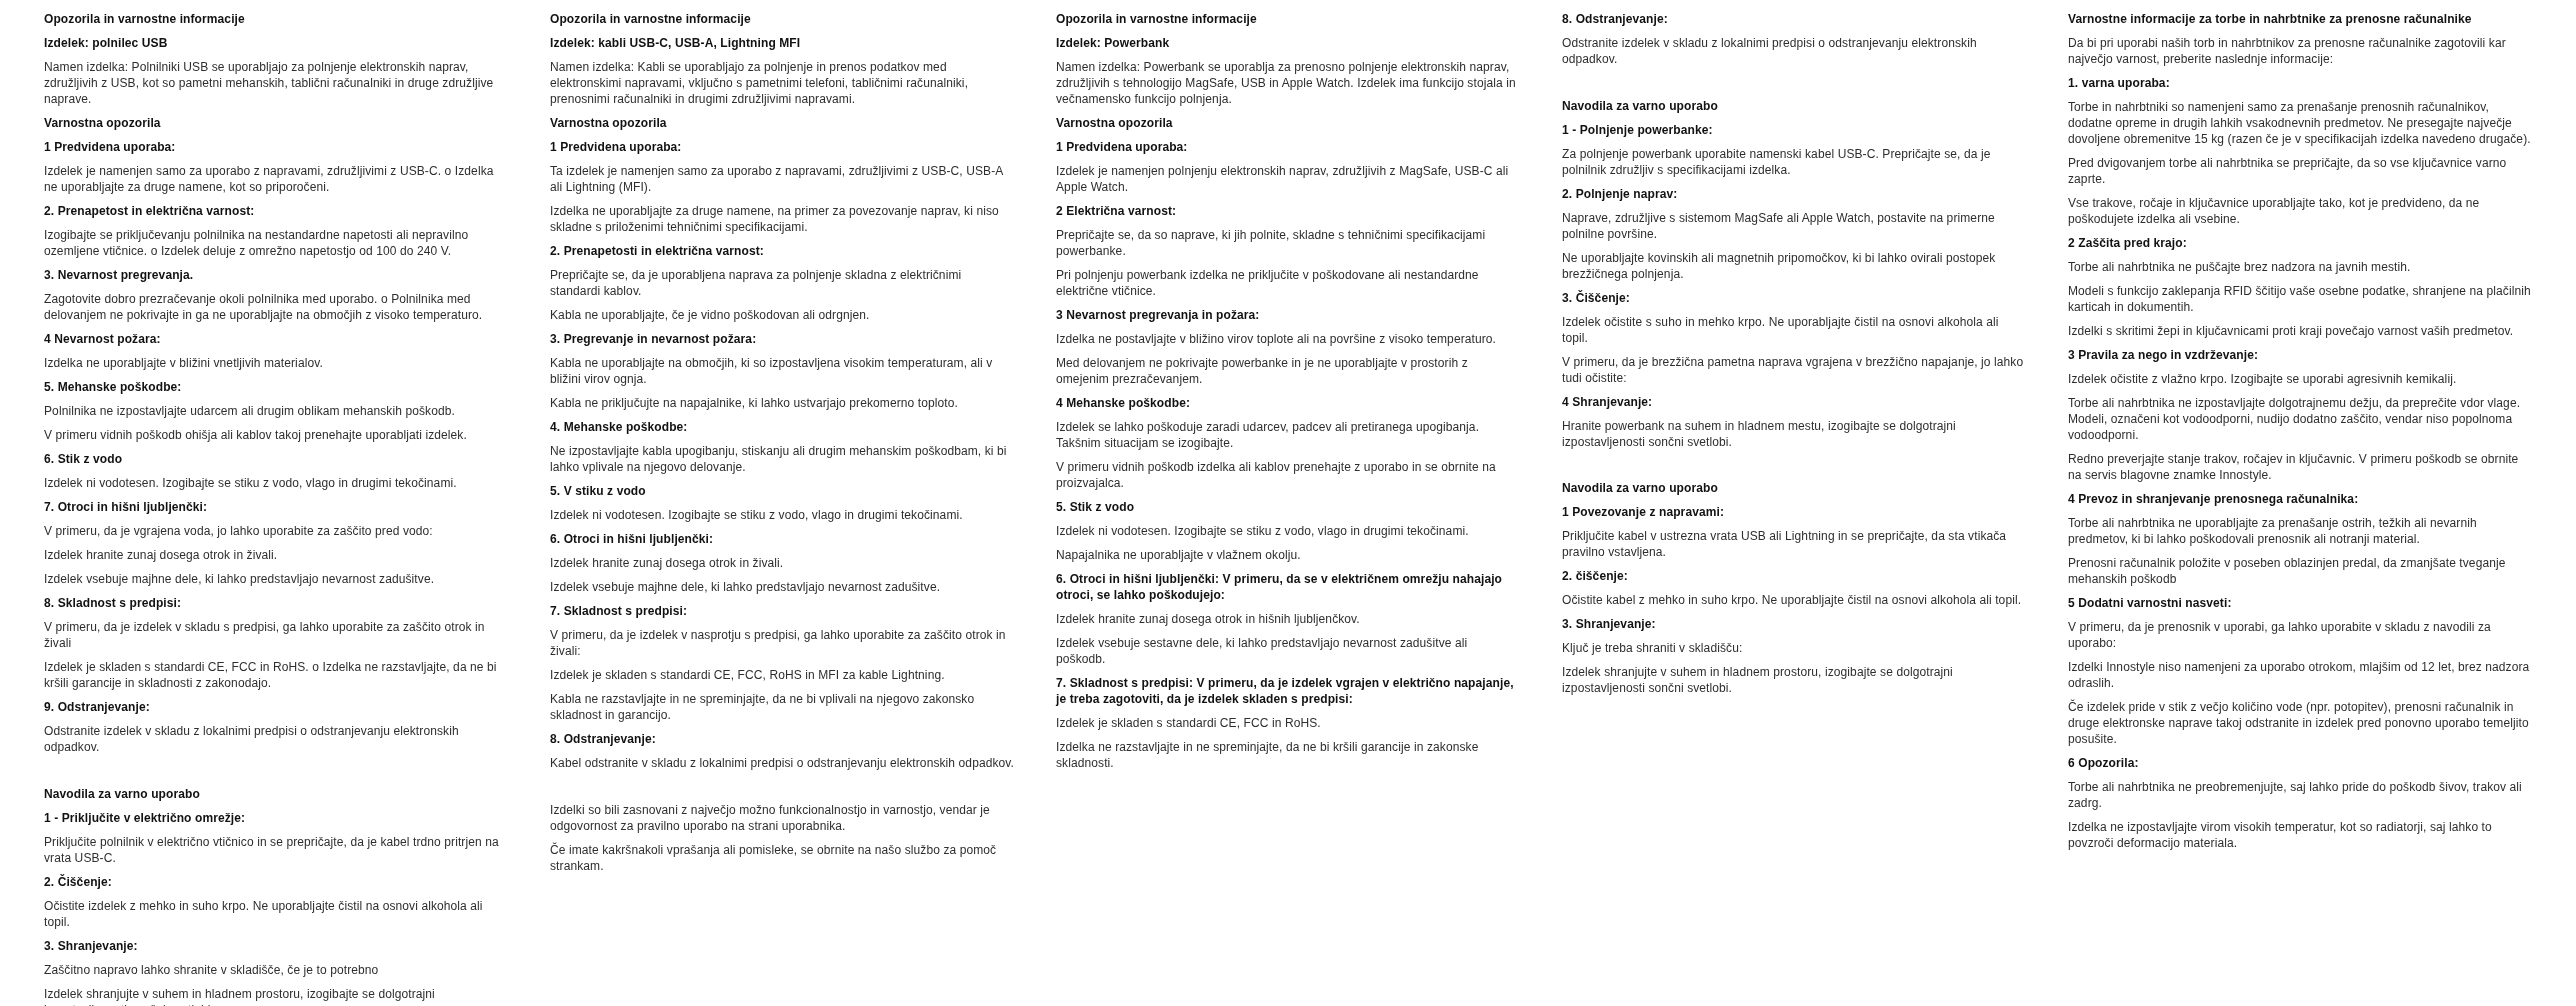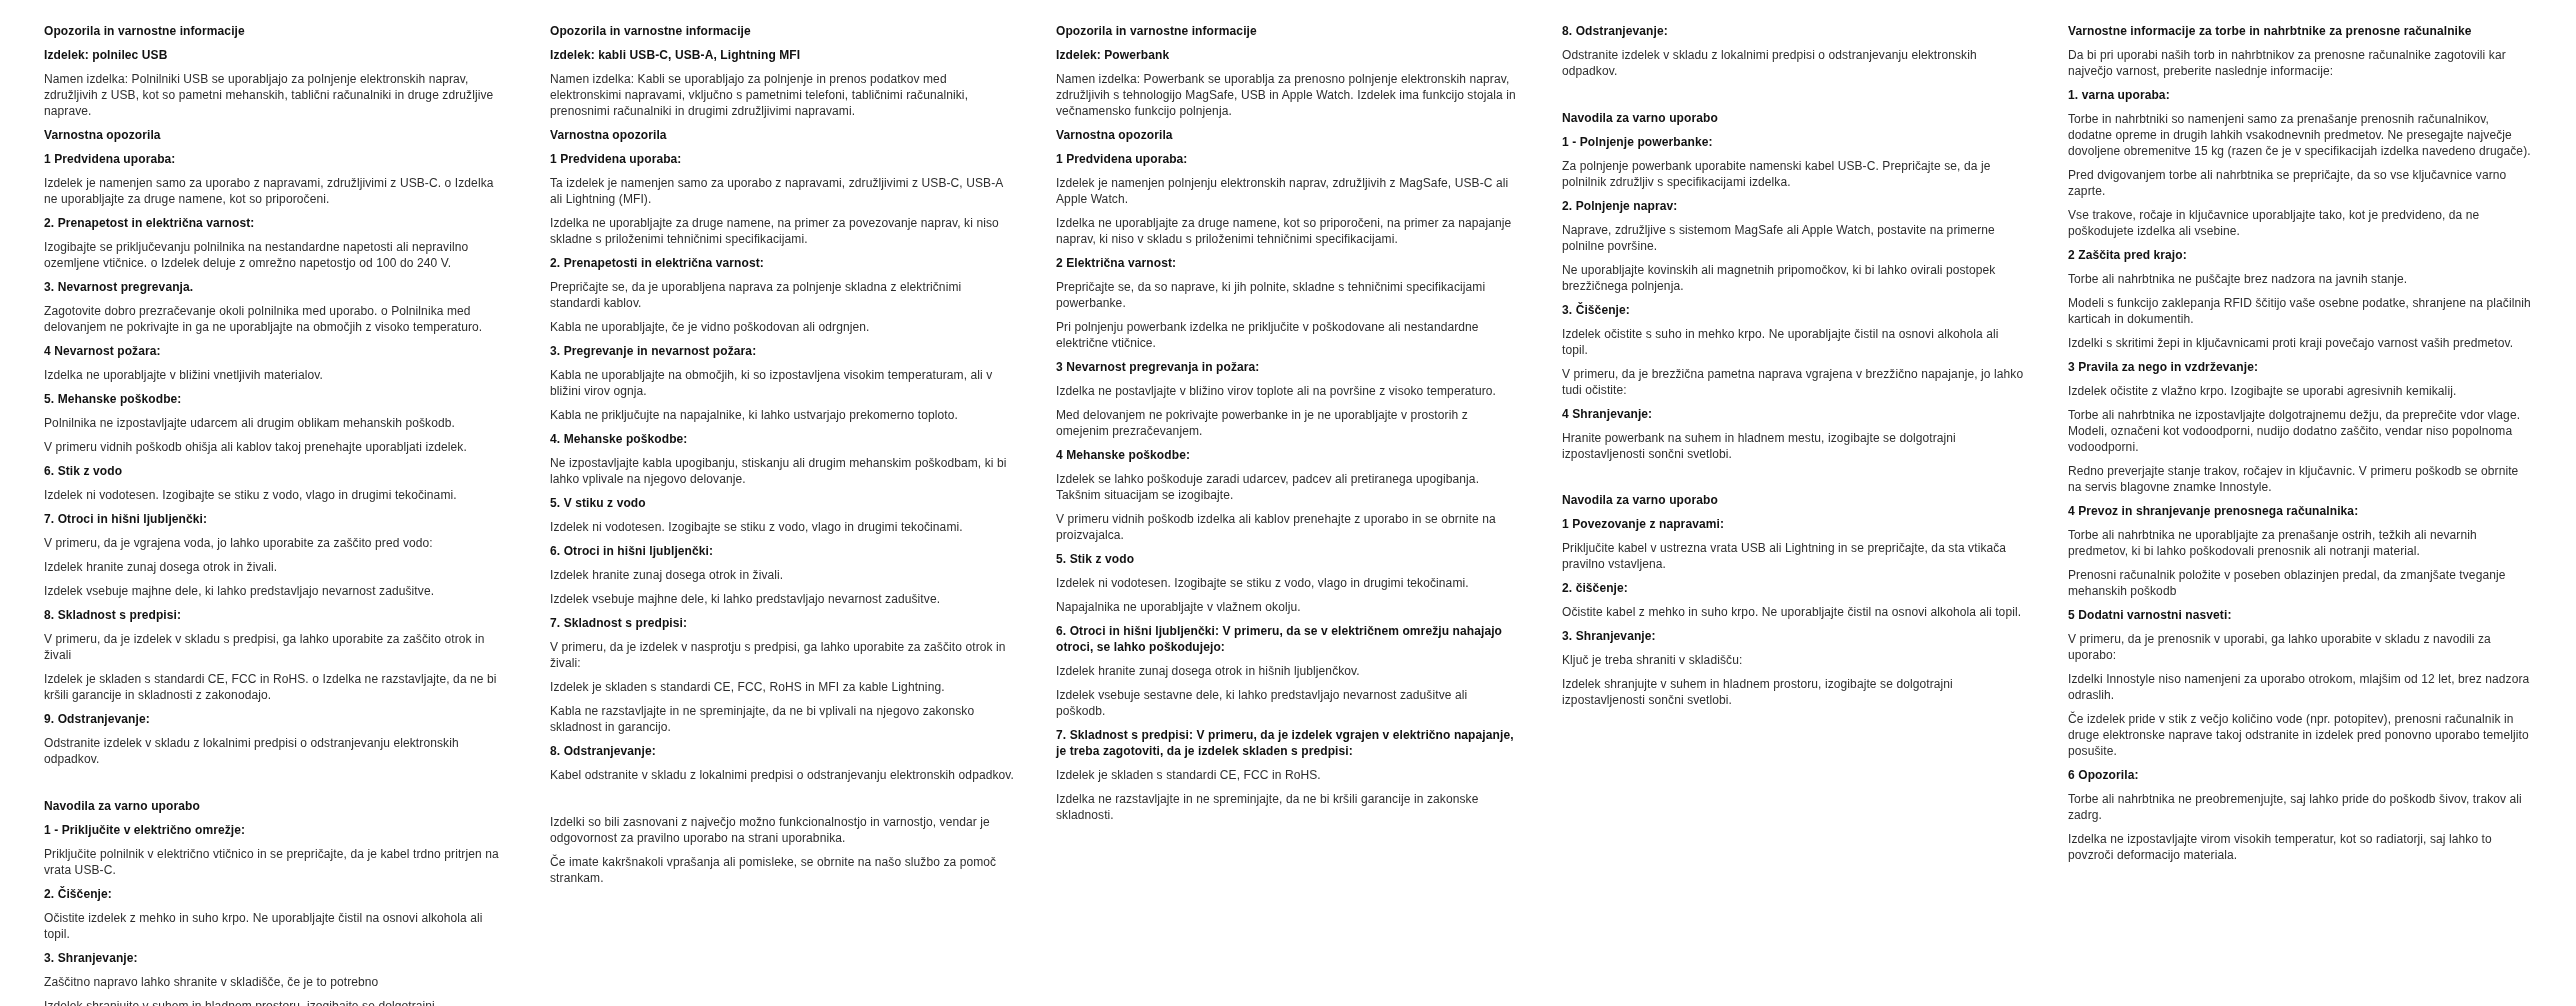--- a/index.html
+++ b/index.html
@@ -22,21 +22,21 @@
     flex: 0 0 464px;
     width: 464px;
   }
   .blk {
     font-size: 12px;
     line-height: 16px;
     margin: 8px 0;
     color: #2e2e2e;
     letter-spacing: 0.1px;
   }
-  .blk:first-child { margin-top: 12px; }
+  .blk:first-child { margin-top: 0; }
   .blk.h {
     font-weight: bold;
     color: #121212;
   }
   .spacer {
     height: 14.5px;
   }
 </style>
 </head>
 <body>
@@ -110,21 +110,20 @@
       <p class="blk b">Izdelki so bili zasnovani z največjo možno funkcionalnostjo in varnostjo, vendar je odgovornost za pravilno uporabo na strani uporabnika.</p>
       <p class="blk b">Če imate kakršnakoli vprašanja ali pomisleke, se obrnite na našo službo za pomoč strankam.</p>
     </div>
     <div class="col">
       <p class="blk h">Opozorila in varnostne informacije</p>
       <p class="blk h">Izdelek: Powerbank</p>
       <p class="blk b">Namen izdelka: Powerbank se uporablja za prenosno polnjenje elektronskih naprav, združljivih s tehnologijo MagSafe, USB in Apple Watch. Izdelek ima funkcijo stojala in večnamensko funkcijo polnjenja.</p>
       <p class="blk h">Varnostna opozorila</p>
       <p class="blk h">1 Predvidena uporaba:</p>
       <p class="blk b">Izdelek je namenjen polnjenju elektronskih naprav, združljivih z MagSafe, USB-C ali Apple Watch.</p>
-      <p class="blk b">Izdelka ne uporabljajte za druge namene, kot so priporočeni, na primer za napajanje naprav, ki niso v skladu s priloženimi tehničnimi specifikacijami.</p>
       <p class="blk h">2 Električna varnost:</p>
       <p class="blk b">Prepričajte se, da so naprave, ki jih polnite, skladne s tehničnimi specifikacijami powerbanke.</p>
       <p class="blk b">Pri polnjenju powerbank izdelka ne priključite v poškodovane ali nestandardne električne vtičnice.</p>
       <p class="blk h">3 Nevarnost pregrevanja in požara:</p>
       <p class="blk b">Izdelka ne postavljajte v bližino virov toplote ali na površine z visoko temperaturo.</p>
       <p class="blk b">Med delovanjem ne pokrivajte powerbanke in je ne uporabljajte v prostorih z omejenim prezračevanjem.</p>
       <p class="blk h">4 Mehanske poškodbe:</p>
       <p class="blk b">Izdelek se lahko poškoduje zaradi udarcev, padcev ali pretiranega upogibanja. Takšnim situacijam se izogibajte.</p>
       <p class="blk b">V primeru vidnih poškodb izdelka ali kablov prenehajte z uporabo in se obrnite na proizvajalca.</p>
       <p class="blk h">5. Stik z vodo</p>
@@ -163,21 +162,21 @@
       <p class="blk b">Izdelek shranjujte v suhem in hladnem prostoru, izogibajte se dolgotrajni izpostavljenosti sončni svetlobi.</p>
     </div>
     <div class="col">
       <p class="blk h">Varnostne informacije za torbe in nahrbtnike za prenosne računalnike</p>
       <p class="blk b">Da bi pri uporabi naših torb in nahrbtnikov za prenosne računalnike zagotovili kar največjo varnost, preberite naslednje informacije:</p>
       <p class="blk h">1. varna uporaba:</p>
       <p class="blk b">Torbe in nahrbtniki so namenjeni samo za prenašanje prenosnih računalnikov, dodatne opreme in drugih lahkih vsakodnevnih predmetov. Ne presegajte največje dovoljene obremenitve 15 kg (razen če je v specifikacijah izdelka navedeno drugače).</p>
       <p class="blk b">Pred dvigovanjem torbe ali nahrbtnika se prepričajte, da so vse ključavnice varno zaprte.</p>
       <p class="blk b">Vse trakove, ročaje in ključavnice uporabljajte tako, kot je predvideno, da ne poškodujete izdelka ali vsebine.</p>
       <p class="blk h">2 Zaščita pred krajo:</p>
-      <p class="blk b">Torbe ali nahrbtnika ne puščajte brez nadzora na javnih stanje.</p>
+      <p class="blk b">Torbe ali nahrbtnika ne puščajte brez nadzora na javnih mestih.</p>
       <p class="blk b">Modeli s funkcijo zaklepanja RFID ščitijo vaše osebne podatke, shranjene na plačilnih karticah in dokumentih.</p>
       <p class="blk b">Izdelki s skritimi žepi in ključavnicami proti kraji povečajo varnost vaših predmetov.</p>
       <p class="blk h">3 Pravila za nego in vzdrževanje:</p>
       <p class="blk b">Izdelek očistite z vlažno krpo. Izogibajte se uporabi agresivnih kemikalij.</p>
       <p class="blk b">Torbe ali nahrbtnika ne izpostavljajte dolgotrajnemu dežju, da preprečite vdor vlage. Modeli, označeni kot vodoodporni, nudijo dodatno zaščito, vendar niso popolnoma vodoodporni.</p>
       <p class="blk b">Redno preverjajte stanje trakov, ročajev in ključavnic. V primeru poškodb se obrnite na servis blagovne znamke Innostyle.</p>
       <p class="blk h">4 Prevoz in shranjevanje prenosnega računalnika:</p>
       <p class="blk b">Torbe ali nahrbtnika ne uporabljajte za prenašanje ostrih, težkih ali nevarnih predmetov, ki bi lahko poškodovali prenosnik ali notranji material.</p>
       <p class="blk b">Prenosni računalnik položite v poseben oblazinjen predal, da zmanjšate tveganje mehanskih poškodb</p>
       <p class="blk h">5 Dodatni varnostni nasveti:</p>

